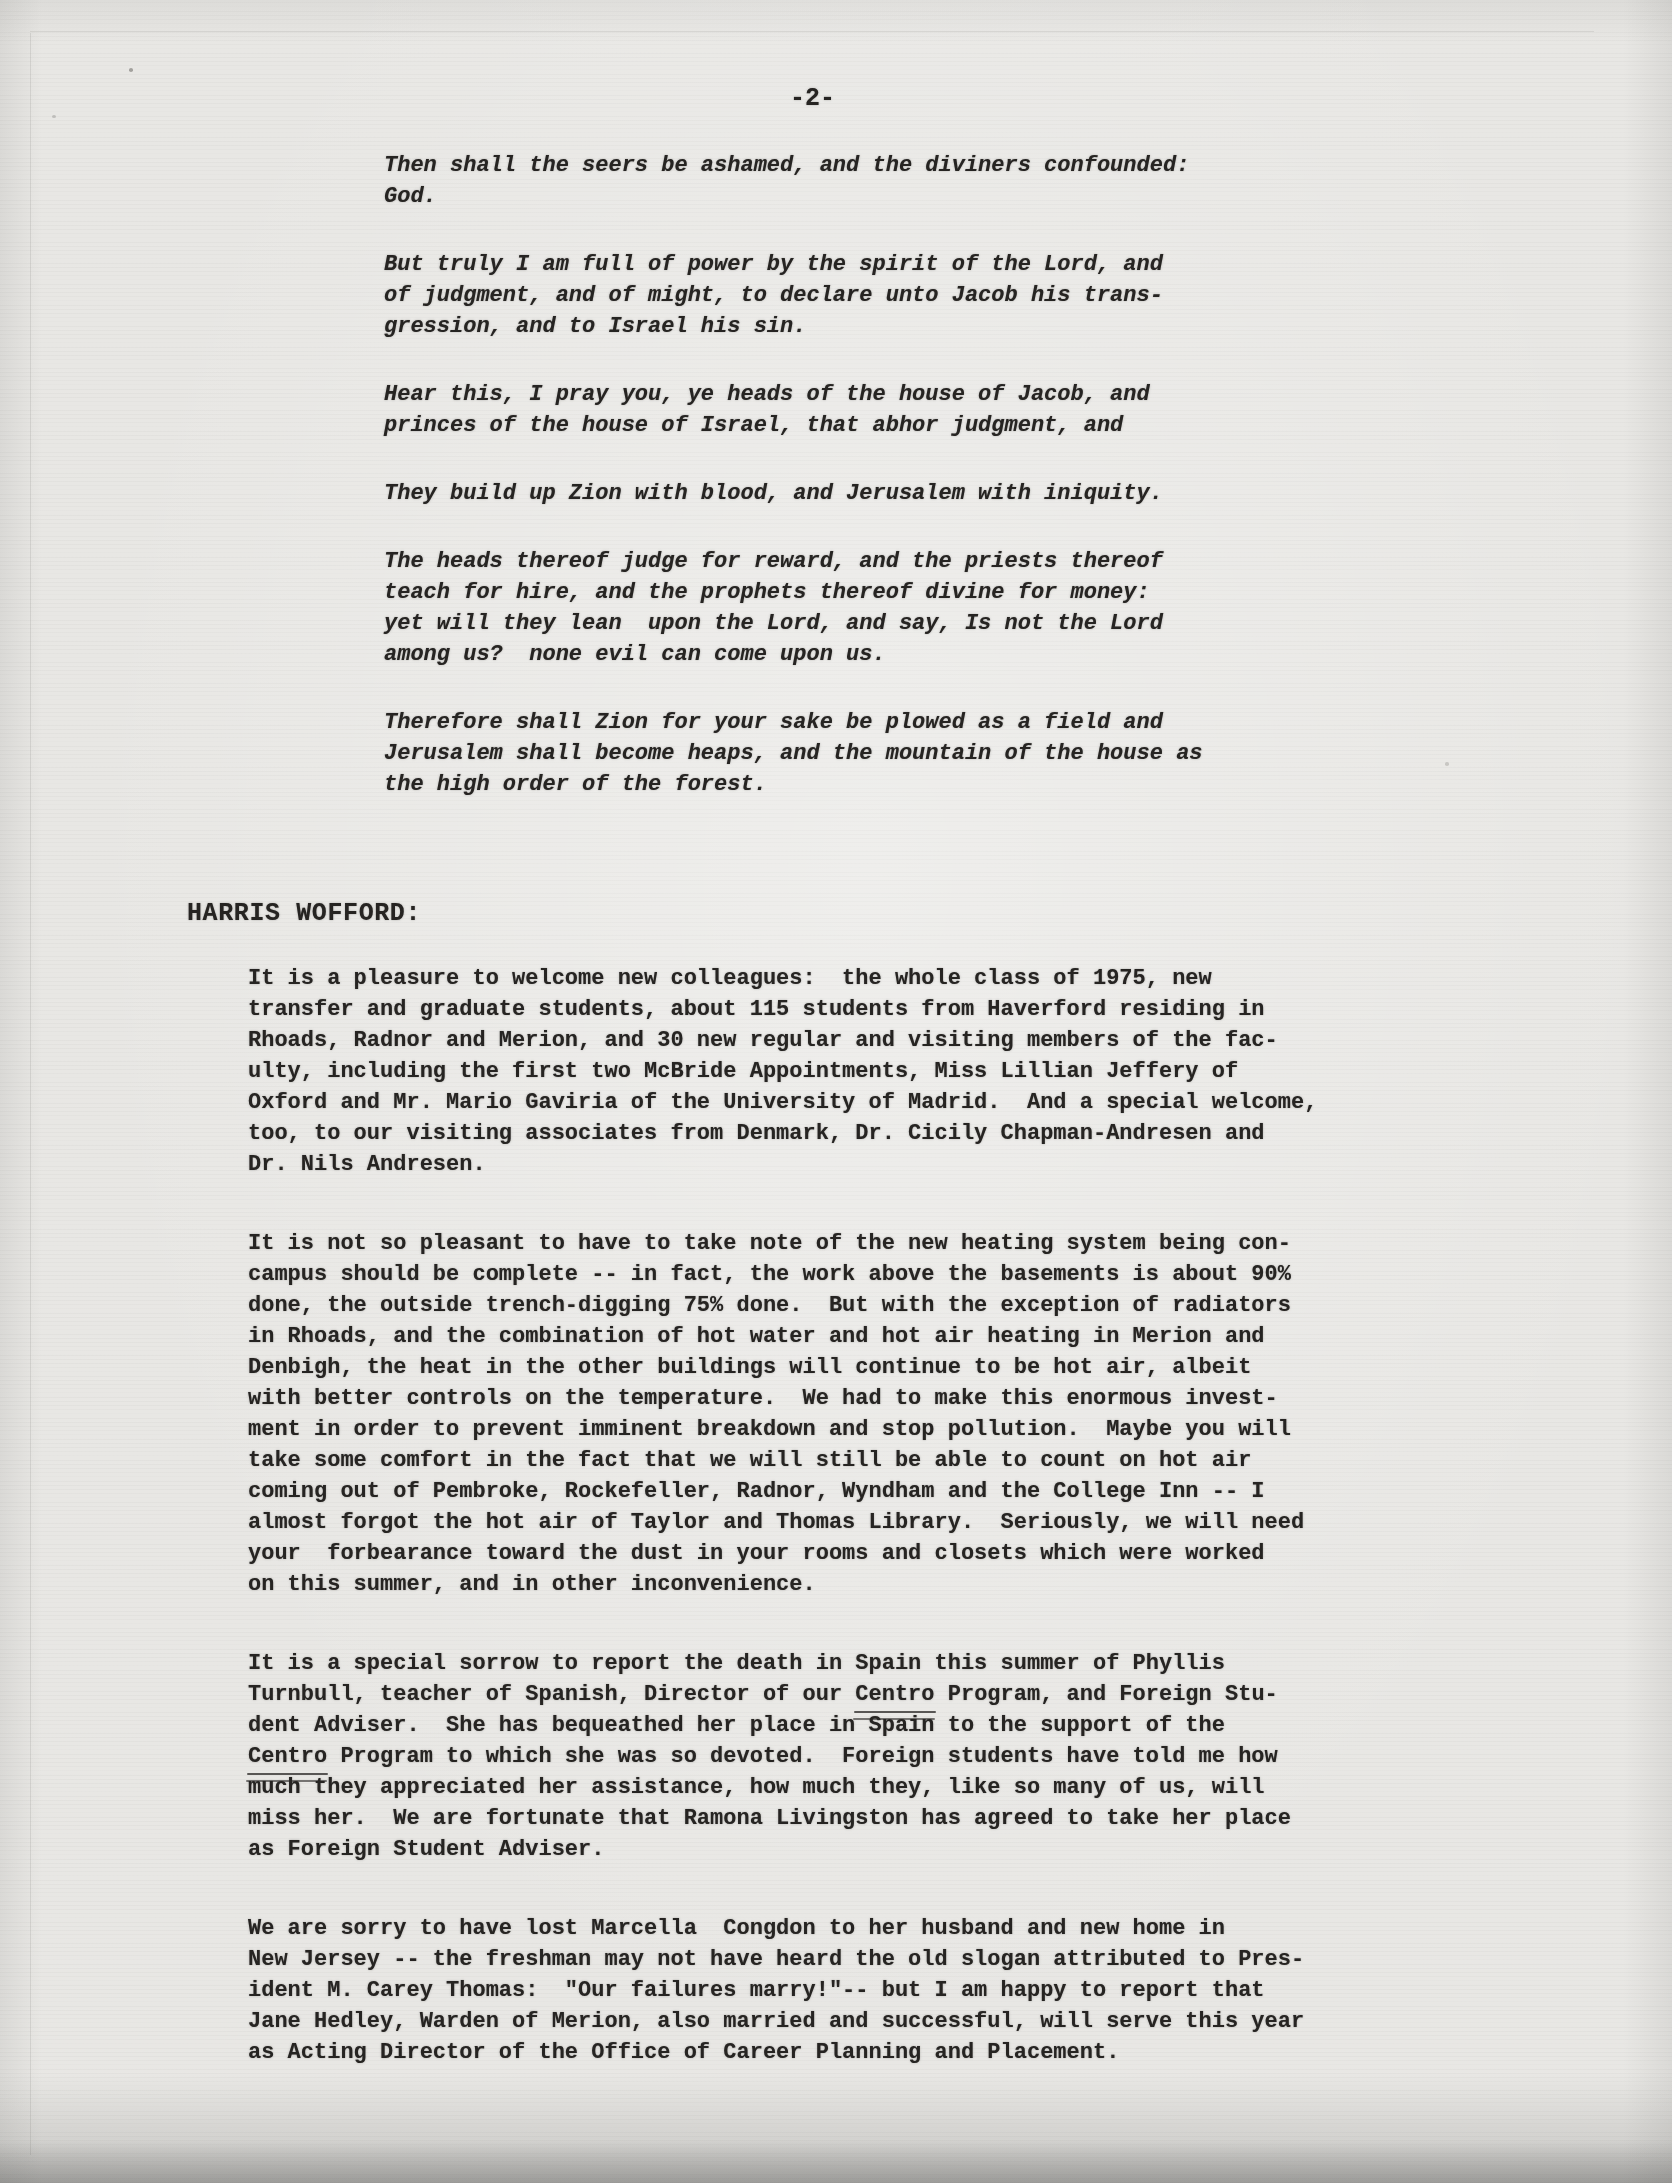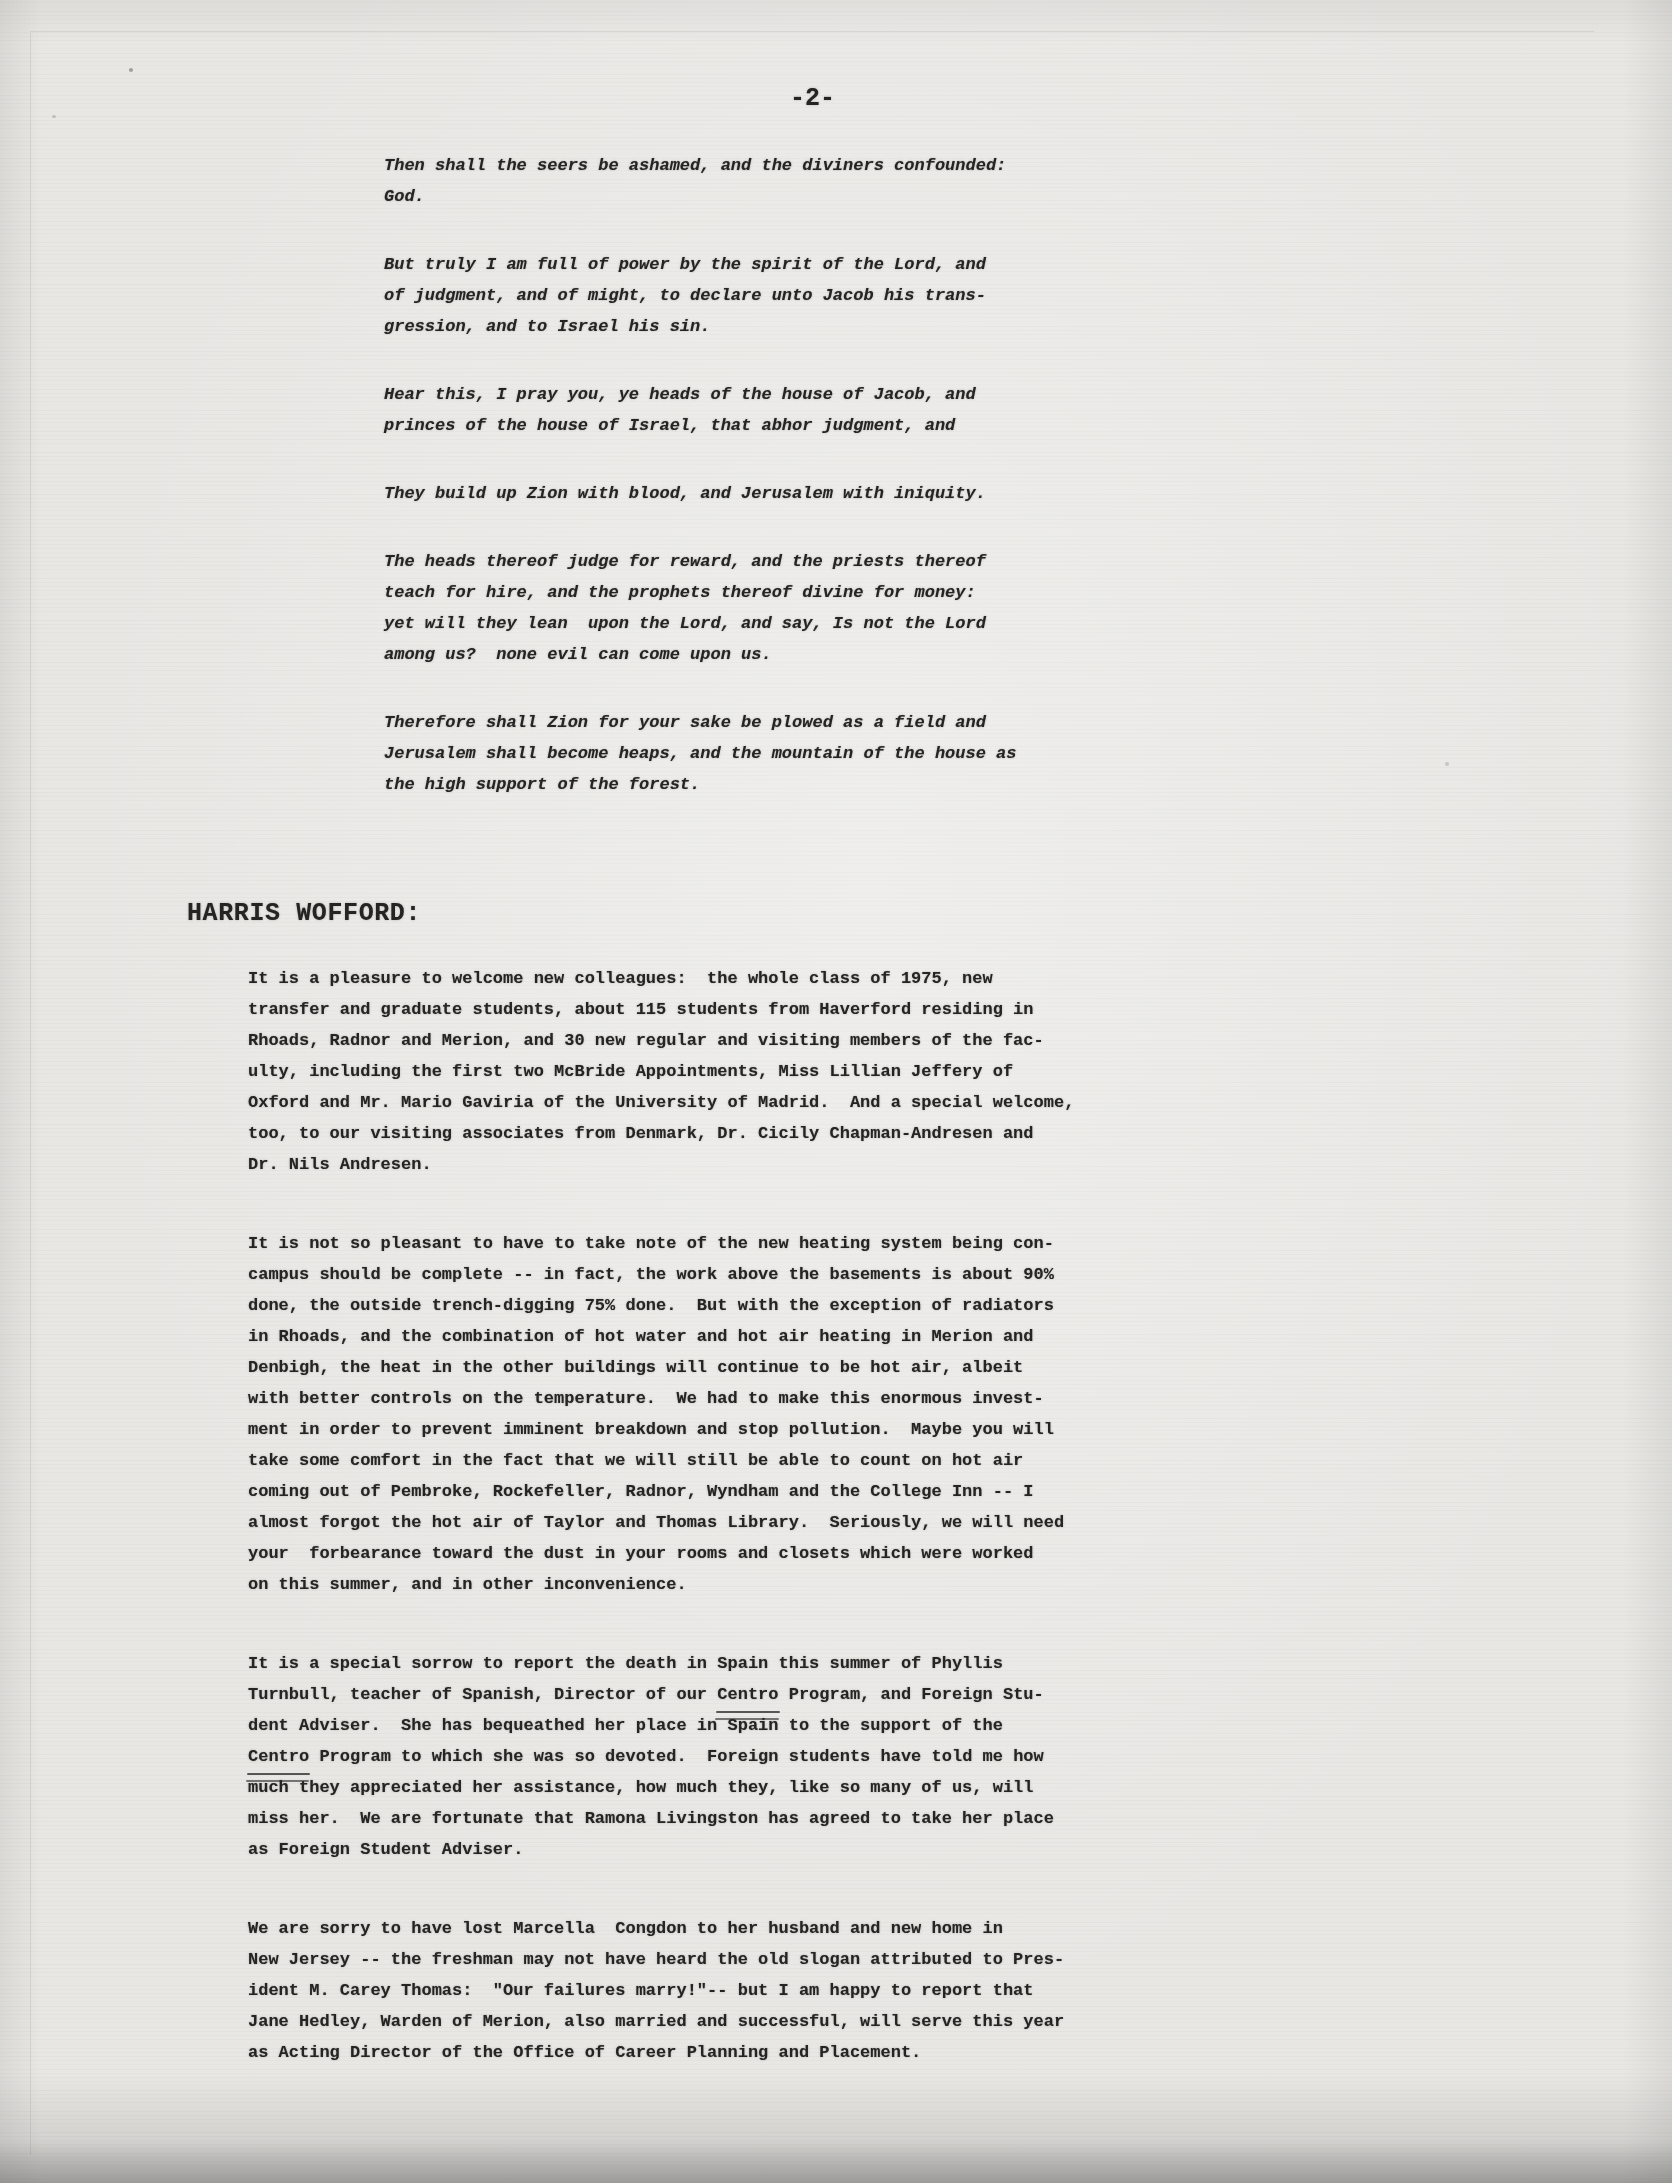--- a/index.html
+++ b/index.html
@@ -8,21 +8,21 @@
   .page{position:relative;width:1673px;height:2183px;
         background-color:#e8e7e4;
         background-image:
           radial-gradient(ellipse at 52% 40%, rgba(255,255,255,0.30) 0%, rgba(255,255,255,0) 65%),
           repeating-linear-gradient(0deg, rgba(130,130,126,0.055) 0px, rgba(130,130,126,0.055) 0.6px, rgba(255,255,255,0.03) 1.2px, rgba(0,0,0,0) 1.8px, rgba(0,0,0,0) 4.2px),
           linear-gradient(to right, rgba(90,90,88,0.10) 0%, rgba(0,0,0,0) 2.5%, rgba(0,0,0,0) 97%, rgba(90,90,88,0.10) 100%),
           linear-gradient(to bottom, rgba(90,90,88,0.08) 0%, rgba(0,0,0,0) 2%, rgba(0,0,0,0) 95%, rgba(70,70,68,0.22) 100%);
         }
   .txt{color:#262422;font-weight:700;
        text-shadow:0 0 1.2px rgba(44,42,40,0.38), 0 0 3.6px rgba(44,42,40,0.10);}
-  .line{white-space:pre;height:31px;line-height:31px;font-size:17px;}
+  .line{white-space:pre;height:31px;line-height:31px;font-size:22px;}
   .page-number{position:absolute;top:83px;left:790px;font-size:25px;line-height:31px;}
   .quotes{position:absolute;top:150px;left:384px;}
   .quote-para{margin:0 0 37px 0;font-style:italic;}
   .speaker{position:absolute;top:898px;left:187px;font-size:25px;line-height:31px;letter-spacing:0.6px;text-align:center;}
   .body-block{position:absolute;top:963px;left:248px;}
   .body-para{margin:0 0 48px 0;}
   .dbl-underline{display:inline-block;position:relative;}
   .dbl-underline::before{content:"";position:absolute;left:-1.2px;right:-1.2px;bottom:-3px;height:1.8px;
        background:rgba(40,38,36,0.75);border-radius:1.2px;}
   .dbl-underline::after{content:"";position:absolute;left:-2.4px;right:0px;bottom:-9.7px;height:1.8px;
@@ -67,21 +67,21 @@
       </div>
       <div class="quote-para">
         <div class="line">The heads thereof judge for reward, and the priests thereof</div>
         <div class="line">teach for hire, and the prophets thereof divine for money:</div>
         <div class="line">yet will they lean  upon the Lord, and say, Is not the Lord</div>
         <div class="line">among us?  none evil can come upon us.</div>
       </div>
       <div class="quote-para">
         <div class="line">Therefore shall Zion for your sake be plowed as a field and</div>
         <div class="line">Jerusalem shall become heaps, and the mountain of the house as</div>
-        <div class="line">the high support of the forest.</div>
+        <div class="line">the high order of the forest.</div>
       </div>
     </section>
 
   <div class="speaker txt">HARRIS WOFFORD:</div>
 
   <section class="body-block txt" id="paragraphs">
       <div class="body-para">
         <div class="line">It is a pleasure to welcome new colleagues:  the whole class of 1975, new</div>
         <div class="line">transfer and graduate students, about 115 students from Haverford residing in</div>
         <div class="line">Rhoads, Radnor and Merion, and 30 new regular and visiting members of the fac-</div>

